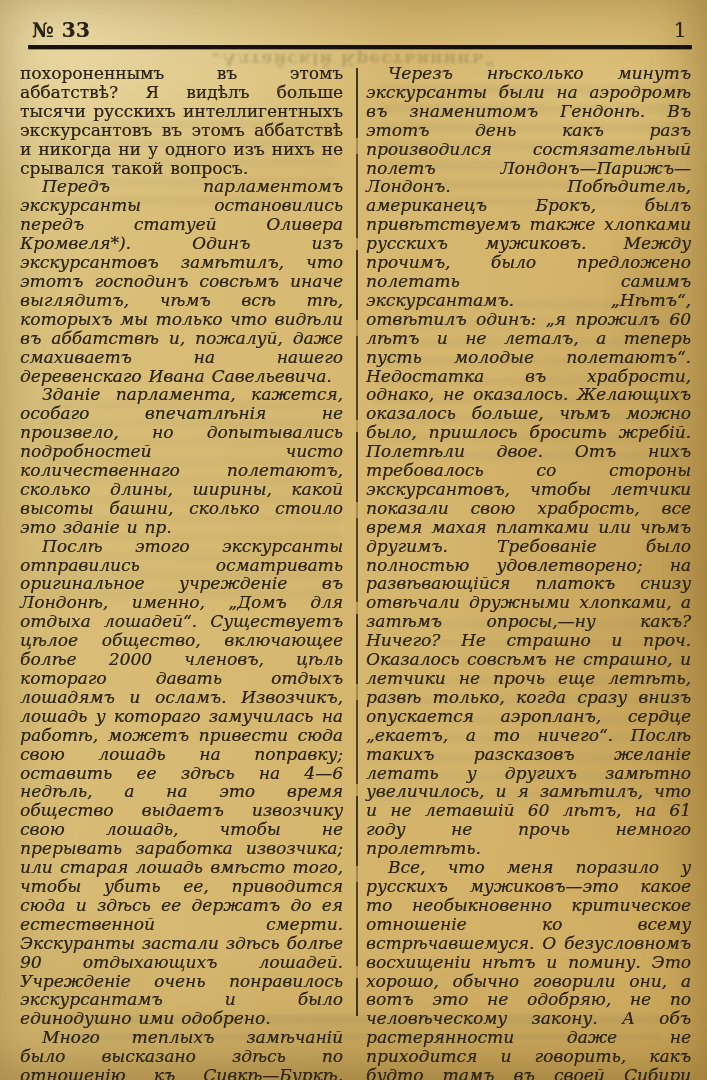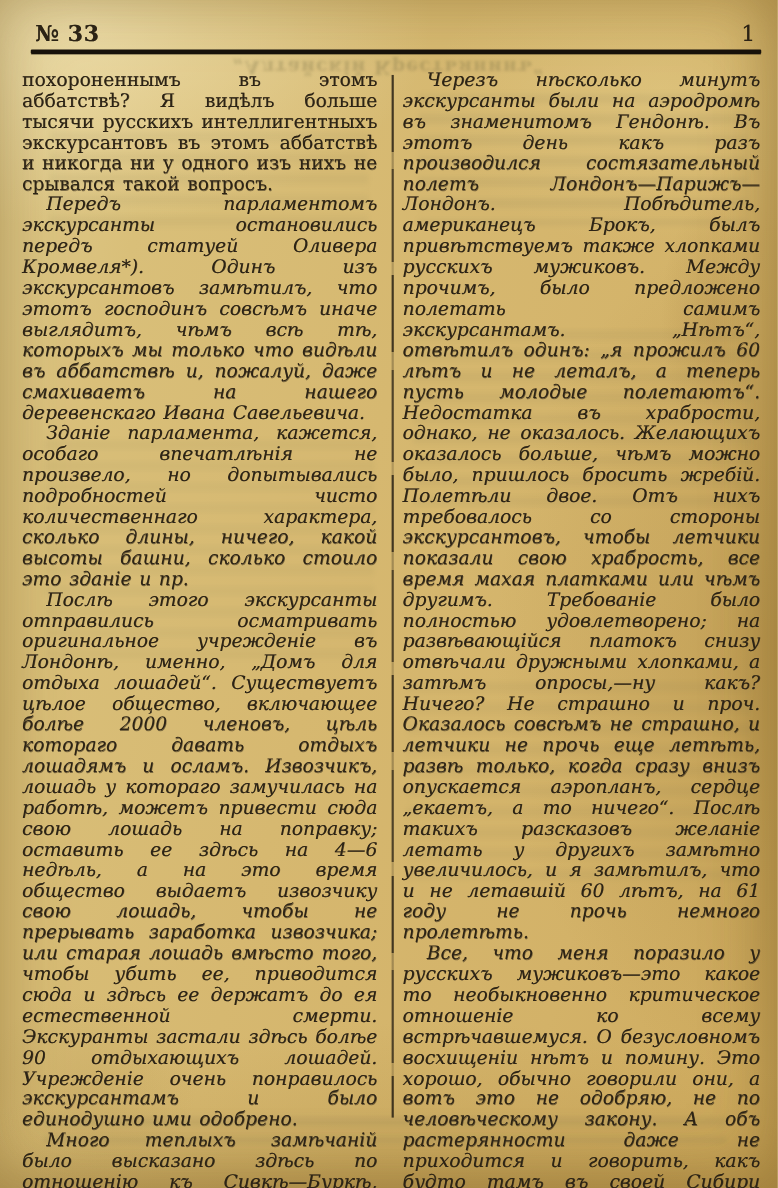--- a/index.html
+++ b/index.html
@@ -91,21 +91,21 @@
   <div class="header-row">
     <span class="issue-no">№ 33</span>
     <span class="page-no">1</span>
   </div>
   <div class="header-rule"></div>
   <div class="ghost-title">„Алтайскій Крестьянинъ“</div>
 
   <div class="col col-left">
     <p>похороненнымъ въ этомъ аббатствѣ? Я видѣлъ больше тысячи русскихъ интеллигентныхъ экскурсантовъ въ этомъ аббатствѣ и никогда ни у одного изъ нихъ не срывался такой вопросъ.</p>
     <p class="indent">Передъ парламентомъ экскурсанты остановились передъ статуей Оливера Кромвеля*). Одинъ изъ экскурсантовъ замѣтилъ, что этотъ господинъ совсѣмъ иначе выглядитъ, чѣмъ всѣ тѣ, которыхъ мы только что видѣли въ аббатствѣ и, пожалуй, даже смахиваетъ на нашего деревенскаго Ивана Савельевича.</p>
-    <p class="indent">Зданіе парламента, кажется, особаго впечатлѣнія не произвело, но допытывались подробностей чисто количественнаго характера, сколько длины, ничего, какой высоты башни, сколько стоило это зданіе и пр.</p>
+    <p class="indent">Зданіе парламента, кажется, особаго впечатлѣнія не произвело, но допытывались подробностей чисто количественнаго полетаютъ, сколько длины, ширины, какой высоты башни, сколько стоило это зданіе и пр.</p>
     <p class="indent">Послѣ этого экскурсанты отправились осматривать оригинальное учрежденіе въ Лондонѣ, именно, „Домъ для отдыха лошадей“. Существуетъ цѣлое общество, включающее болѣе 2000 членовъ, цѣль котораго давать отдыхъ лошадямъ и осламъ. Извозчикъ, лошадь у котораго замучилась на работѣ, можетъ привести сюда свою лошадь на поправку; оставить ее здѣсь на 4—6 недѣль, а на это время общество выдаетъ извозчику свою лошадь, чтобы не прерывать заработка извозчика; или старая лошадь вмѣсто того, чтобы убить ее, приводится сюда и здѣсь ее держатъ до ея естественной смерти. Экскуранты застали здѣсь болѣе 90 отдыхающихъ лошадей. Учрежденіе очень понравилось экскурсантамъ и было единодушно ими одобрено.</p>
     <p class="indent">Много теплыхъ замѣчаній было высказано здѣсь по отношенію къ Сивкѣ—Буркѣ, много ласковыхъ рукъ протянулось погладить нѣмого,</p>
     <div class="footnote-block">
       <div class="footnote-rule"></div>
       <div class="footnote">
         <p>*) Оливеръ Кромвель одинъ изъ величайшихъ политическихъ дѣятелей Англіи, протекторъ соединенной республики Англіи, Шотландіи и Ирландіи. Родился въ 1599 г., умеръ 1658 г.</p>
       </div>
     </div>
   </div>
 

